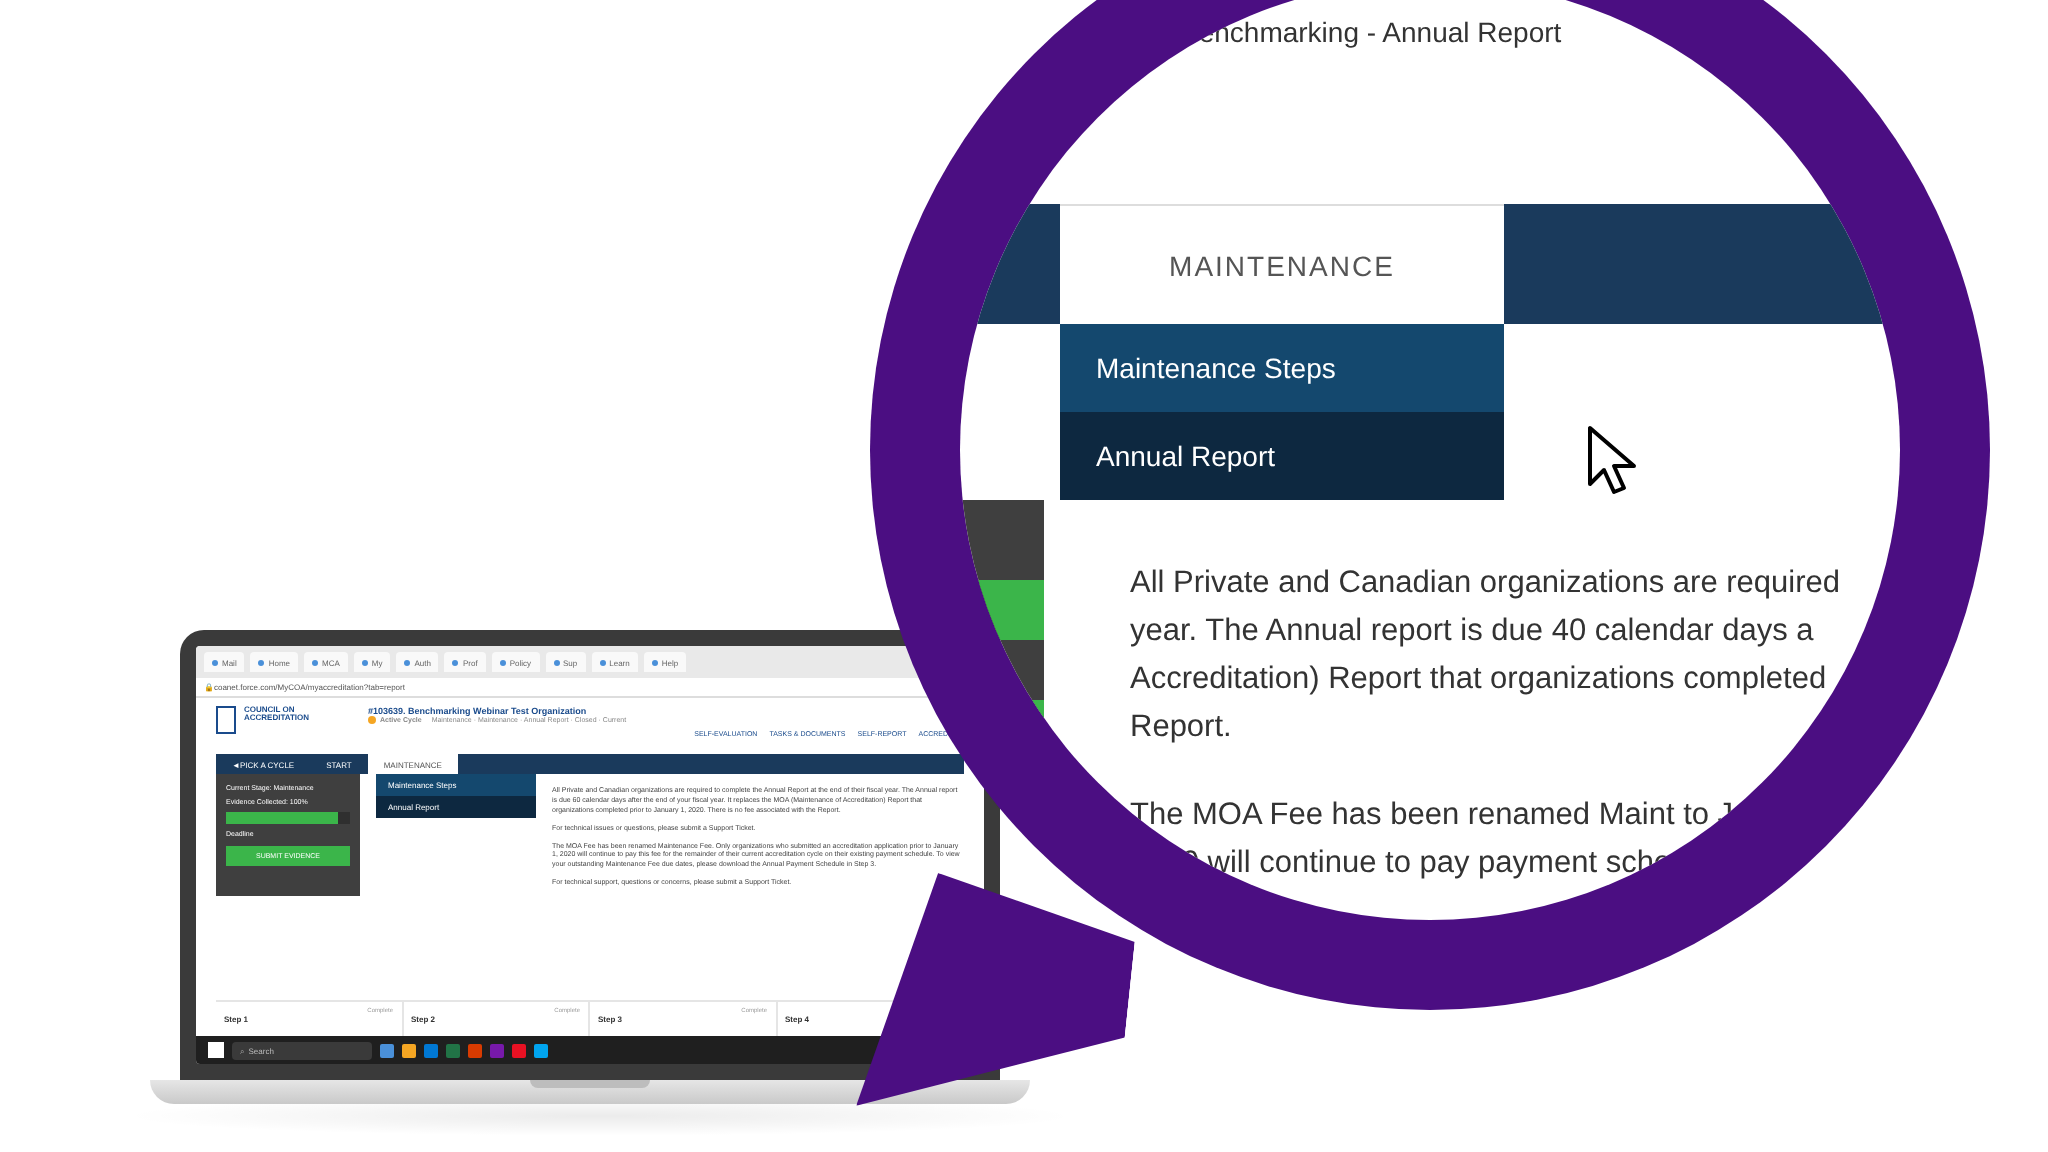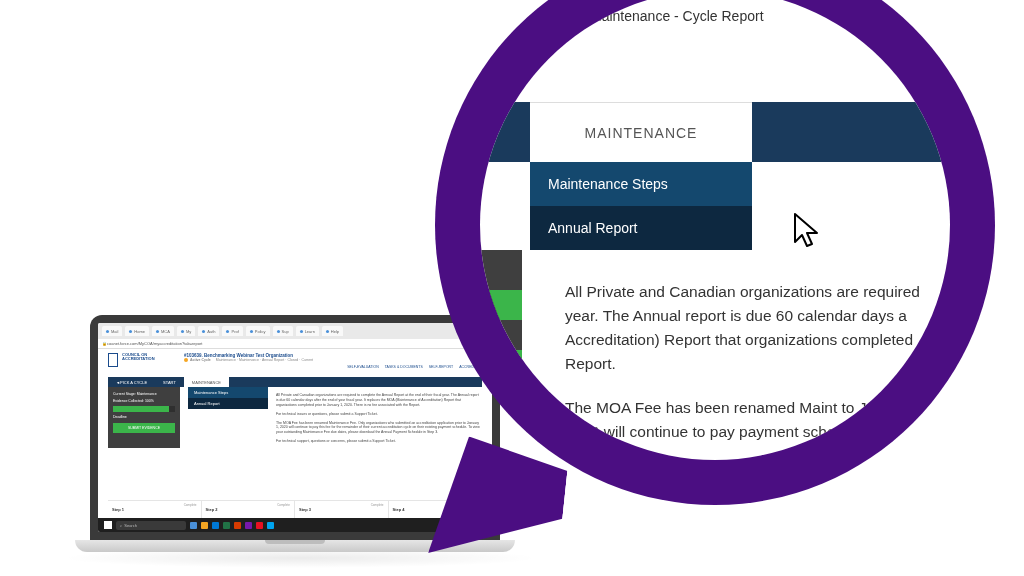--- a/index.html
+++ b/index.html
@@ -225,39 +225,39 @@
     </div>
   </div>
   <div class="laptop-base"></div>
 </div>
 
 <div class="bubble-tail"></div>
 
 <div class="bubble">
   <div class="bubble-inner">
     <div class="zoom-wrap">
-      <div class="zoom-title">Maintenance - Cycle Report</div>
+      <div class="zoom-title">Benchmarking - Annual Report</div>
 
       <div class="zoom-navbar">
         <div class="zoom-nav-gap"></div>
         <div class="zoom-nav-tab">MAINTENANCE</div>
       </div>
       <div class="zoom-dropdown">
         <div class="zoom-dd-item hl">Maintenance Steps</div>
         <div class="zoom-dd-item">Annual Report</div>
       </div>
 
       <div class="zoom-sidebar"></div>
       <div class="zoom-prog">
           <div class="zoom-prog-fill"></div>
         </div>
       <div class="zoom-prog2"></div>
 
       <div class="zoom-para">
-        <p>All Private and Canadian organizations are required year. The Annual report is due 60 calendar days a Accreditation) Report that organizations completed Report.</p>
+        <p>All Private and Canadian organizations are required year. The Annual report is due 40 calendar days a Accreditation) Report that organizations completed Report.</p>
         <p>The MOA Fee has been renamed Maint to January 1, 2020 will continue to pay payment schedule. To view your</p>
       </div>
 
       <div class="cursor">
         <svg viewBox="0 0 32 40">
           <path d="M4 2 L4 30 L11 23 L16 34 L21 32 L16 21 L26 21 Z" fill="#fff" stroke="#000" stroke-width="2" stroke-linejoin="round"></path>
         </svg>
       </div>
     </div>
   </div>

